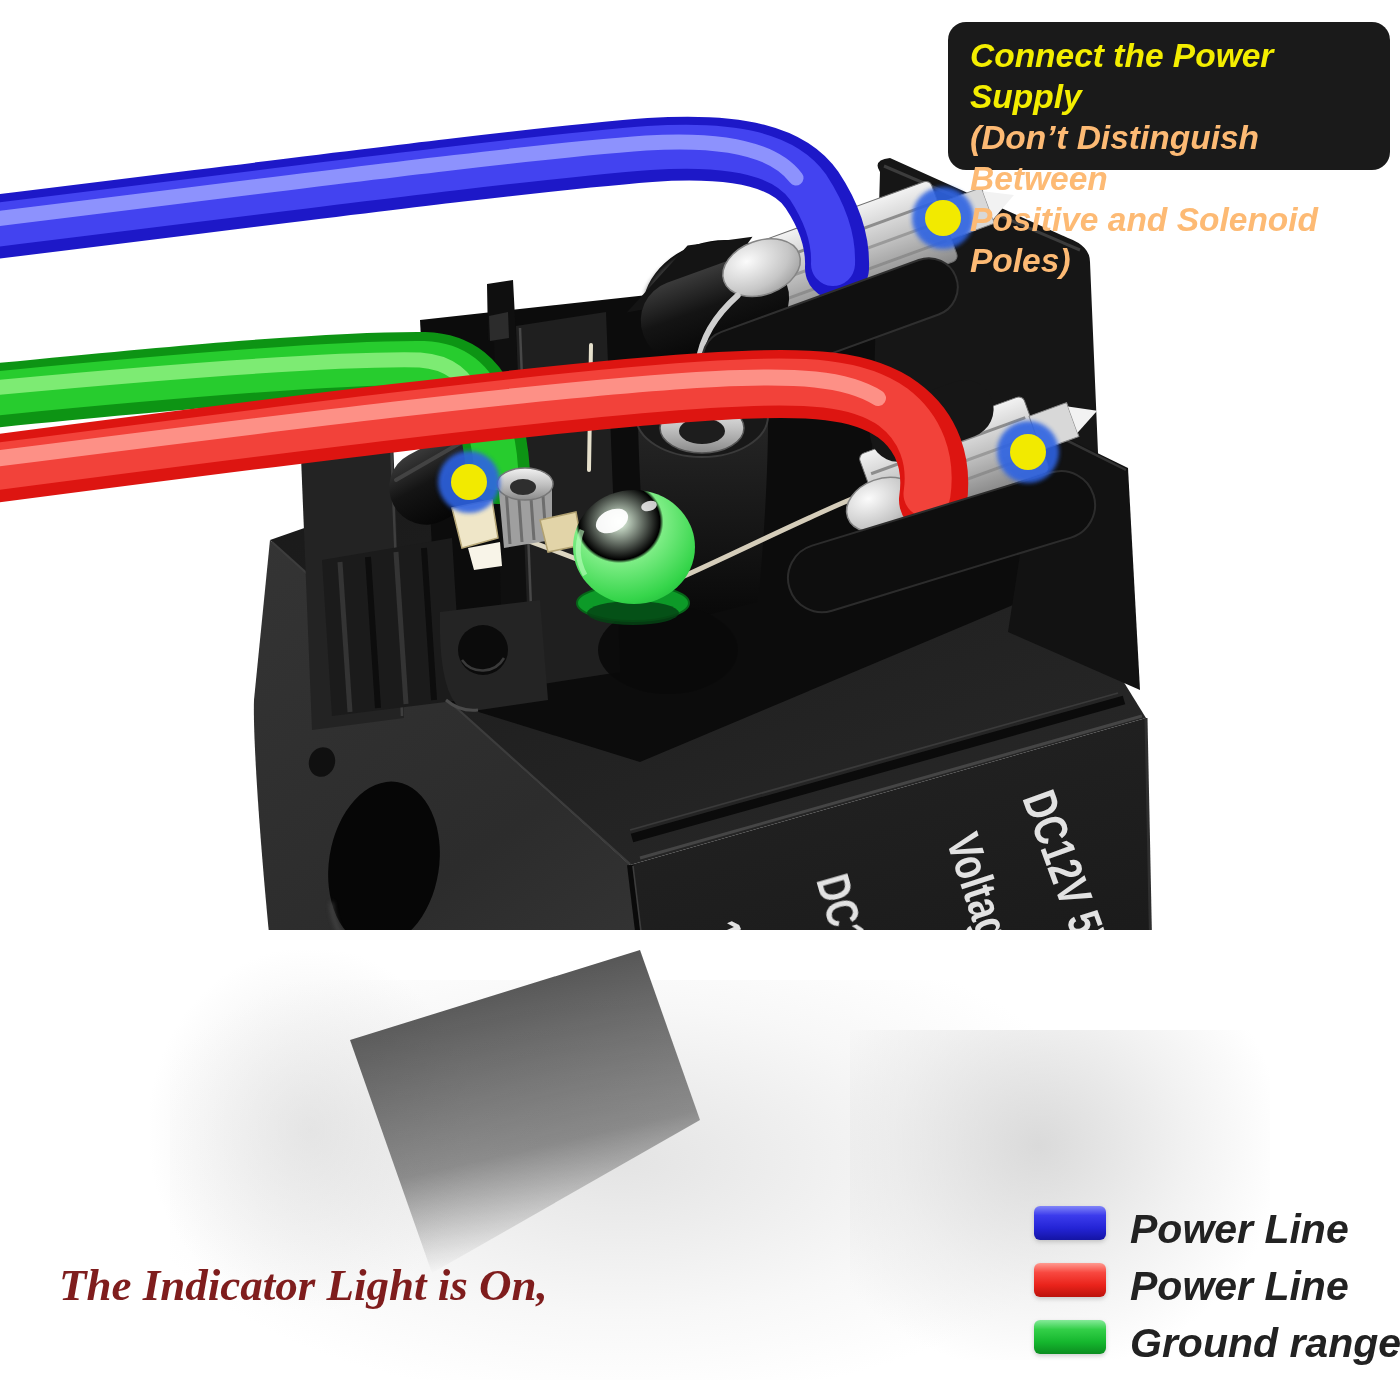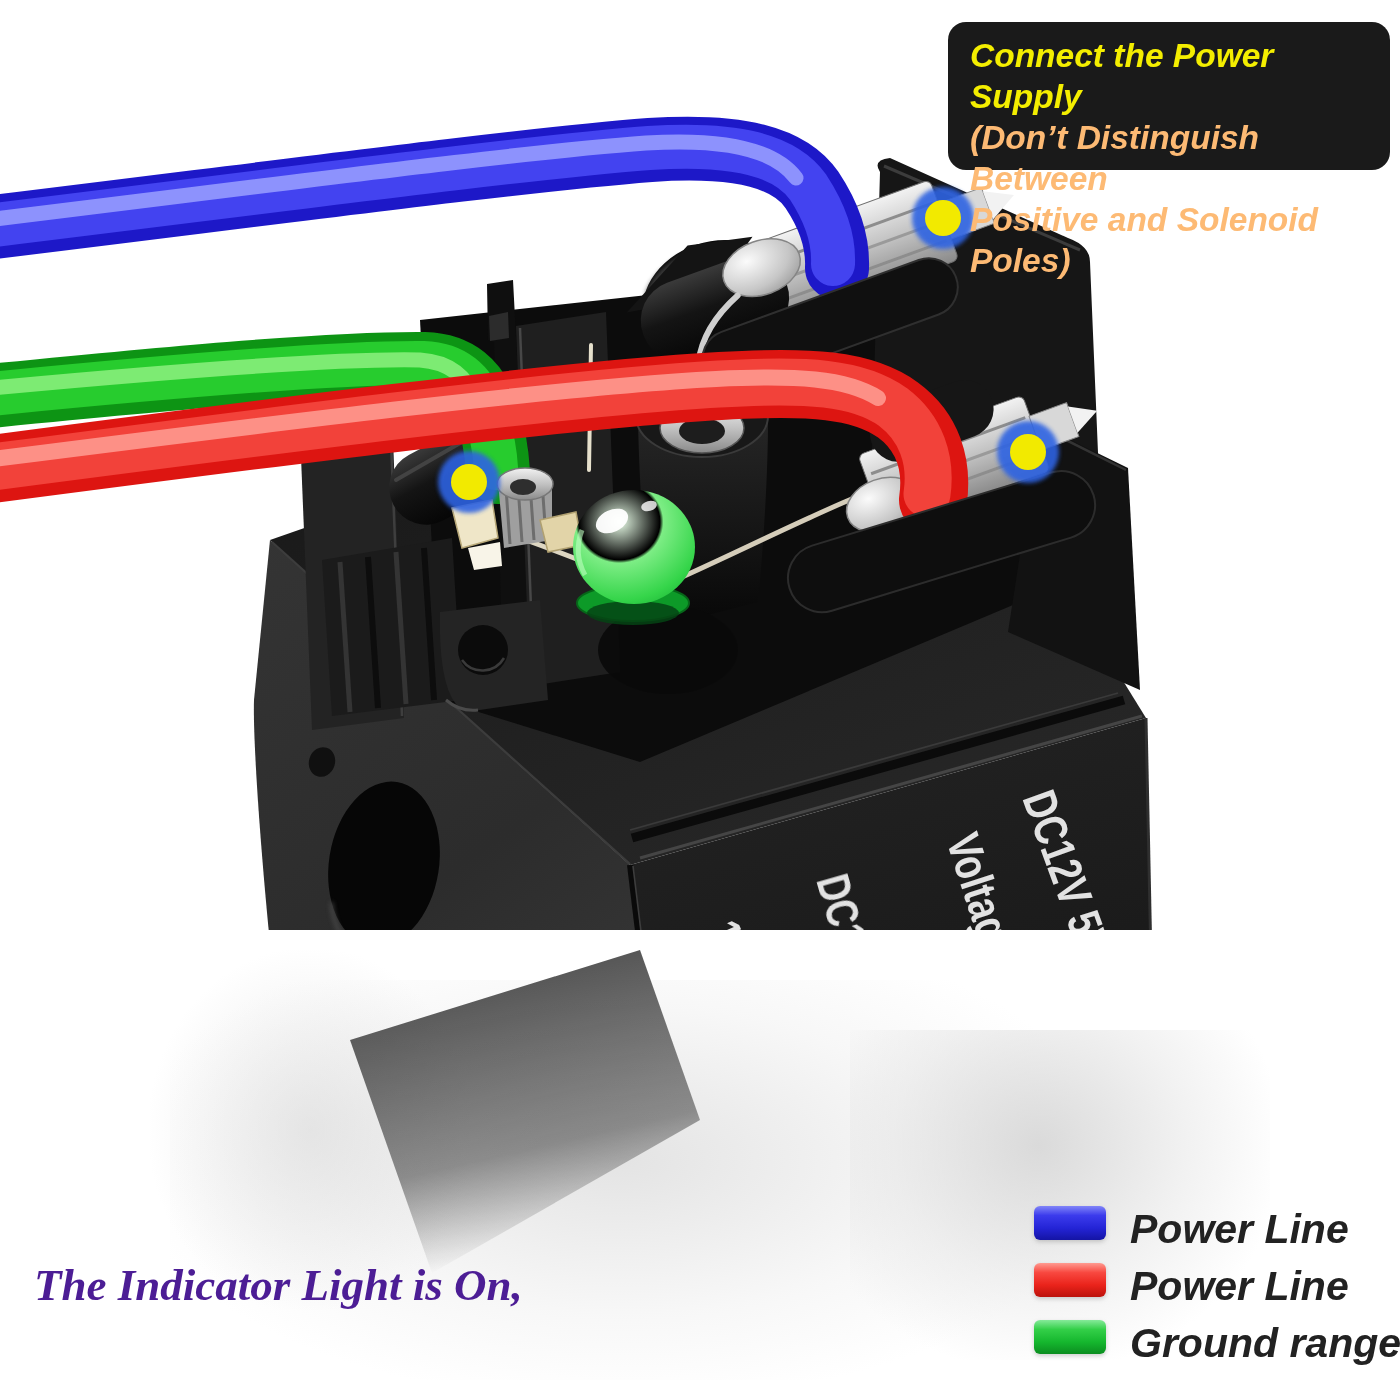--- a/index.html
+++ b/index.html
@@ -17,22 +17,22 @@
   svg{position:absolute;left:0;top:0;}
 
   
   #callout{position:absolute;left:948px;top:22px;width:442px;height:148px;background:#1a1a1a;
     border-radius:18px;box-sizing:border-box;padding:13px 0 0 22px;line-height:41px;
     font-weight:bold;font-style:italic;font-size:33.5px;letter-spacing:0;}
   #callout .y{color:#f4ee00;}
   #callout .w{color:#fdba74;}
 
   
-  #caption{position:absolute;left:34px;top:1258px;font-family:"Liberation Serif", serif;
-    font-weight:bold;font-style:italic;font-size:45px;color:#4c1d95;line-height:55px;white-space:nowrap;}
+  #caption{position:absolute;left:59px;top:1258px;font-family:"Liberation Serif", serif;
+    font-weight:bold;font-style:italic;font-size:45px;color:#7f1d1d;line-height:55px;white-space:nowrap;}
 
   
   #legend{position:absolute;left:1034px;top:1206px;}
   .legend-row{display:flex;align-items:flex-start;height:44px;margin-bottom:13px;}
   .swatch{width:72px;height:34px;border-radius:6px;margin-right:24px;flex:0 0 auto;
           box-shadow:0 2px 4px rgba(120,120,120,.35);}
   .sw-blue{background:linear-gradient(180deg,#8185f8 0%,#3b3bec 28%,#2424d6 65%,#1414a4 100%);}
   .sw-red {background:linear-gradient(180deg,#ff9a90 0%,#f84840 28%,#ea231b 65%,#bb120c 100%);}
   .sw-green{background:linear-gradient(180deg,#86ea9a 0%,#33cf48 28%,#15b72e 65%,#0b8d20 100%);}
   .legend-label{font-weight:bold;font-style:italic;font-size:41px;color:#222;white-space:nowrap;}

